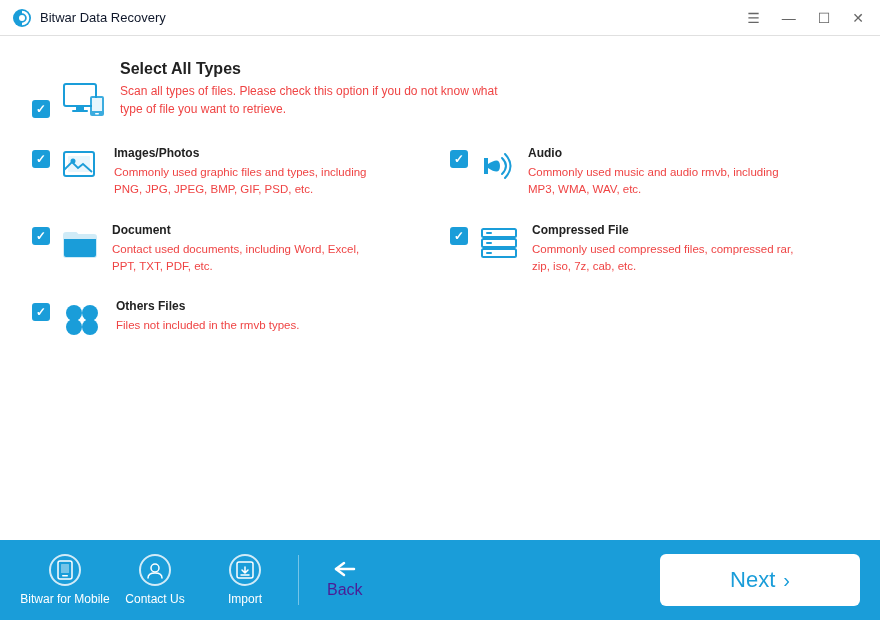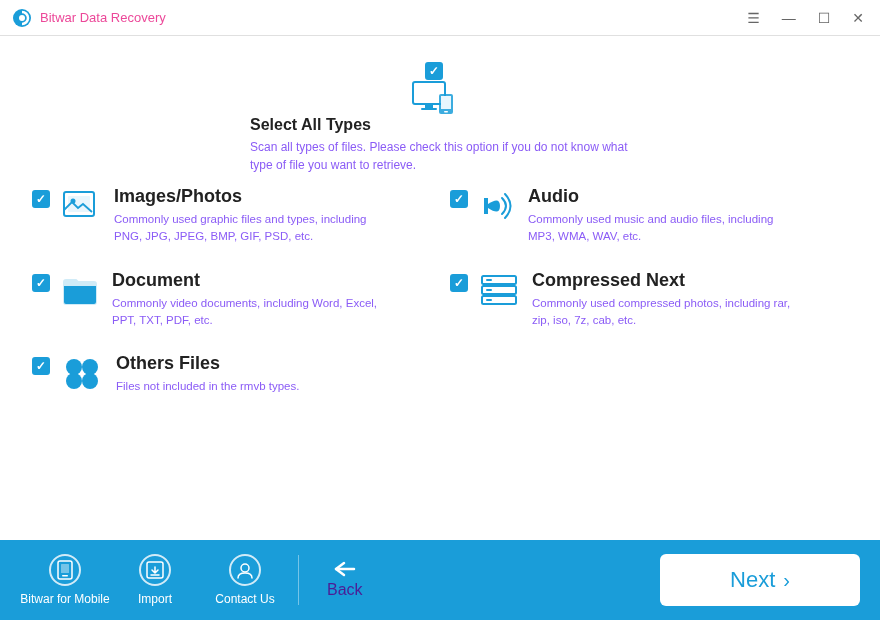--- a/index.html
+++ b/index.html
@@ -23,21 +23,21 @@
       height: 36px;
       flex-shrink: 0;
     }
     .title-bar-logo {
       width: 20px;
       height: 20px;
       margin-right: 8px;
     }
     .title-bar-title {
       font-size: 13px;
-      color: #ec4899;
+      color: #0f172a;
       flex: 1;
     }
     .title-bar-controls {
       display: flex;
       gap: 14px;
       align-items: center;
     }
     .title-bar-btn {
       font-size: 14px;
       color: #666;
@@ -50,23 +50,22 @@
     .main-content {
       flex: 1;
       background: #ffffff;
       padding: 24px 32px;
       overflow-y: auto;
     }
 
     
     .select-all-row {
       display: flex;
-      align-items: center;
-      margin-bottom: 12px;
-      flex-direction: column;
+      align-items: flex-end;
+      margin-bottom: 28px;
     }
     .checkbox-wrapper {
       flex-shrink: 0;
       margin-right: 12px;
       margin-top: 2px;
     }
     .checkbox {
       width: 18px;
       height: 18px;
       border: 2px solid #1a9dd9;
@@ -89,21 +88,21 @@
       color: #1a9dd9;
     }
     .item-text h3 {
       font-size: 16px;
       font-weight: 600;
       color: #222;
       margin-bottom: 4px;
     }
     .item-text p {
       font-size: 12px;
-      color: #8b5cf6;
+      color: #ef4444;
       line-height: 1.5;
       max-width: 380px;
     }
 
     
     .type-grid {
       display: grid;
       grid-template-columns: 1fr 1fr;
       gap: 24px 20px;
     }
@@ -111,21 +110,21 @@
       display: flex;
       align-items: flex-start;
     }
     .type-item .checkbox-wrapper {
       margin-top: 4px;
     }
     .type-item .icon-wrapper {
       margin-top: 2px;
     }
     .type-item .item-text h3 {
-      font-size: 18px;
+      font-size: 12px;
     }
     .type-item .item-text p {
       font-size: 11.5px;
       max-width: 270px;
     }
 
     
     svg { display: block; }
 
     
@@ -275,59 +274,59 @@
       <div class="icon-wrapper">
         <svg width="34" height="36" viewBox="0 0 34 36" fill="none">
           <path d="M8 10 L8 26 L4 26 L4 10 Z" fill="#1a9dd9"></path>
           <path d="M8 16 Q20 8 20 18 Q20 28 8 20" fill="#1a9dd9"></path>
           <path d="M22 10 Q30 18 22 26" stroke="#1a9dd9" stroke-width="2" fill="none" stroke-linecap="round"></path>
           <path d="M25 6 Q36 18 25 30" stroke="#1a9dd9" stroke-width="2" fill="none" stroke-linecap="round"></path>
         </svg>
       </div>
       <div class="item-text">
         <h3>Audio</h3>
-        <p>Commonly used music and audio files, including MP3, WMA, WAV, etc.</p>
+        <p>Commonly used music and audio rmvb, including MP3, WMA, WAV, etc.</p>
       </div>
     </div>
 
     <div class="type-item">
       <div class="checkbox-wrapper">
         <div class="checkbox"></div>
       </div>
       <div class="icon-wrapper">
         <svg width="36" height="36" viewBox="0 0 36 36" fill="none">
 
           <path d="M2 10 Q2 8 4 8 L14 8 L16 10 L32 10 Q34 10 34 12 L34 30 Q34 32 32 32 L4 32 Q2 32 2 30 Z" fill="#1a9dd9" opacity="0.2" stroke="#1a9dd9" stroke-width="2"></path>
           <path d="M2 14 L34 14 L34 30 Q34 32 32 32 L4 32 Q2 32 2 30 Z" fill="#1a9dd9"></path>
         </svg>
       </div>
       <div class="item-text">
         <h3>Document</h3>
-        <p>Commonly video documents, including Word, Excel, PPT, TXT, PDF, etc.</p>
+        <p>Contact used documents, including Word, Excel, PPT, TXT, PDF, etc.</p>
       </div>
     </div>
 
 
     <div class="type-item">
       <div class="checkbox-wrapper">
         <div class="checkbox"></div>
       </div>
       <div class="icon-wrapper">
         <svg width="38" height="36" viewBox="0 0 38 36" fill="none">
           <rect x="2" y="4" width="34" height="8" rx="1.5" stroke="#1a9dd9" stroke-width="2" fill="none"></rect>
           <rect x="2" y="14" width="34" height="8" rx="1.5" stroke="#1a9dd9" stroke-width="2" fill="none"></rect>
           <rect x="2" y="24" width="34" height="8" rx="1.5" stroke="#1a9dd9" stroke-width="2" fill="none"></rect>
           <rect x="6" y="7" width="6" height="2" rx="1" fill="#1a9dd9"></rect>
           <rect x="6" y="17" width="6" height="2" rx="1" fill="#1a9dd9"></rect>
           <rect x="6" y="27" width="6" height="2" rx="1" fill="#1a9dd9"></rect>
         </svg>
       </div>
       <div class="item-text">
-        <h3>Compressed Next</h3>
-        <p>Commonly used compressed photos, including rar, zip, iso, 7z, cab, etc.</p>
+        <h3>Compressed File</h3>
+        <p>Commonly used compressed files, compressed rar, zip, iso, 7z, cab, etc.</p>
       </div>
     </div>
 
     <div class="type-item">
       <div class="checkbox-wrapper">
         <div class="checkbox"></div>
       </div>
       <div class="icon-wrapper">
         <svg width="40" height="36" viewBox="0 0 40 36" fill="none">
           <circle cx="12" cy="12" r="8" fill="#1a9dd9"></circle>
@@ -355,36 +354,36 @@
           <rect x="5" y="15" width="6" height="1.5" rx="0.75" fill="white"></rect>
           <rect x="4" y="4" width="8" height="9" rx="0.5" fill="white" opacity="0.4"></rect>
         </svg>
       </div>
       <span>Bitwar for Mobile</span>
     </div>
 
     <div class="bottom-action-btn">
       <div class="bottom-action-icon">
         <svg width="18" height="18" viewBox="0 0 18 18" fill="none">
+          <circle cx="9" cy="7" r="4" stroke="white" stroke-width="1.5" fill="none"></circle>
+          <path d="M2 17 Q2 12 9 12 Q16 12 16 17" stroke="white" stroke-width="1.5" fill="none" stroke-linecap="round"></path>
+        </svg>
+      </div>
+      <span>Contact Us</span>
+    </div>
+
+    <div class="bottom-action-btn">
+      <div class="bottom-action-icon">
+        <svg width="18" height="18" viewBox="0 0 18 18" fill="none">
           <rect x="1" y="1" width="16" height="16" rx="2" stroke="white" stroke-width="1.5" fill="none"></rect>
           <path d="M9 12 L9 6 M6 9 L9 12 L12 9" stroke="white" stroke-width="1.5" stroke-linecap="round" stroke-linejoin="round"></path>
           <path d="M5 14 L13 14" stroke="white" stroke-width="1.5" stroke-linecap="round"></path>
         </svg>
       </div>
       <span>Import</span>
-    </div>
-
-    <div class="bottom-action-btn">
-      <div class="bottom-action-icon">
-        <svg width="18" height="18" viewBox="0 0 18 18" fill="none">
-          <circle cx="9" cy="7" r="4" stroke="white" stroke-width="1.5" fill="none"></circle>
-          <path d="M2 17 Q2 12 9 12 Q16 12 16 17" stroke="white" stroke-width="1.5" fill="none" stroke-linecap="round"></path>
-        </svg>
-      </div>
-      <span>Contact Us</span>
     </div>
 
     <div class="divider-v"></div>
 
     <div class="back-btn">
       <svg width="22" height="16" viewBox="0 0 22 16" fill="none">
         <path d="M10 2 L2 8 L10 14" stroke="white" stroke-width="2.5" stroke-linecap="round" stroke-linejoin="round" fill="none"></path>
         <line x1="2" y1="8" x2="20" y2="8" stroke="white" stroke-width="2.5" stroke-linecap="round"></line>
       </svg>
       <span>Back</span>

